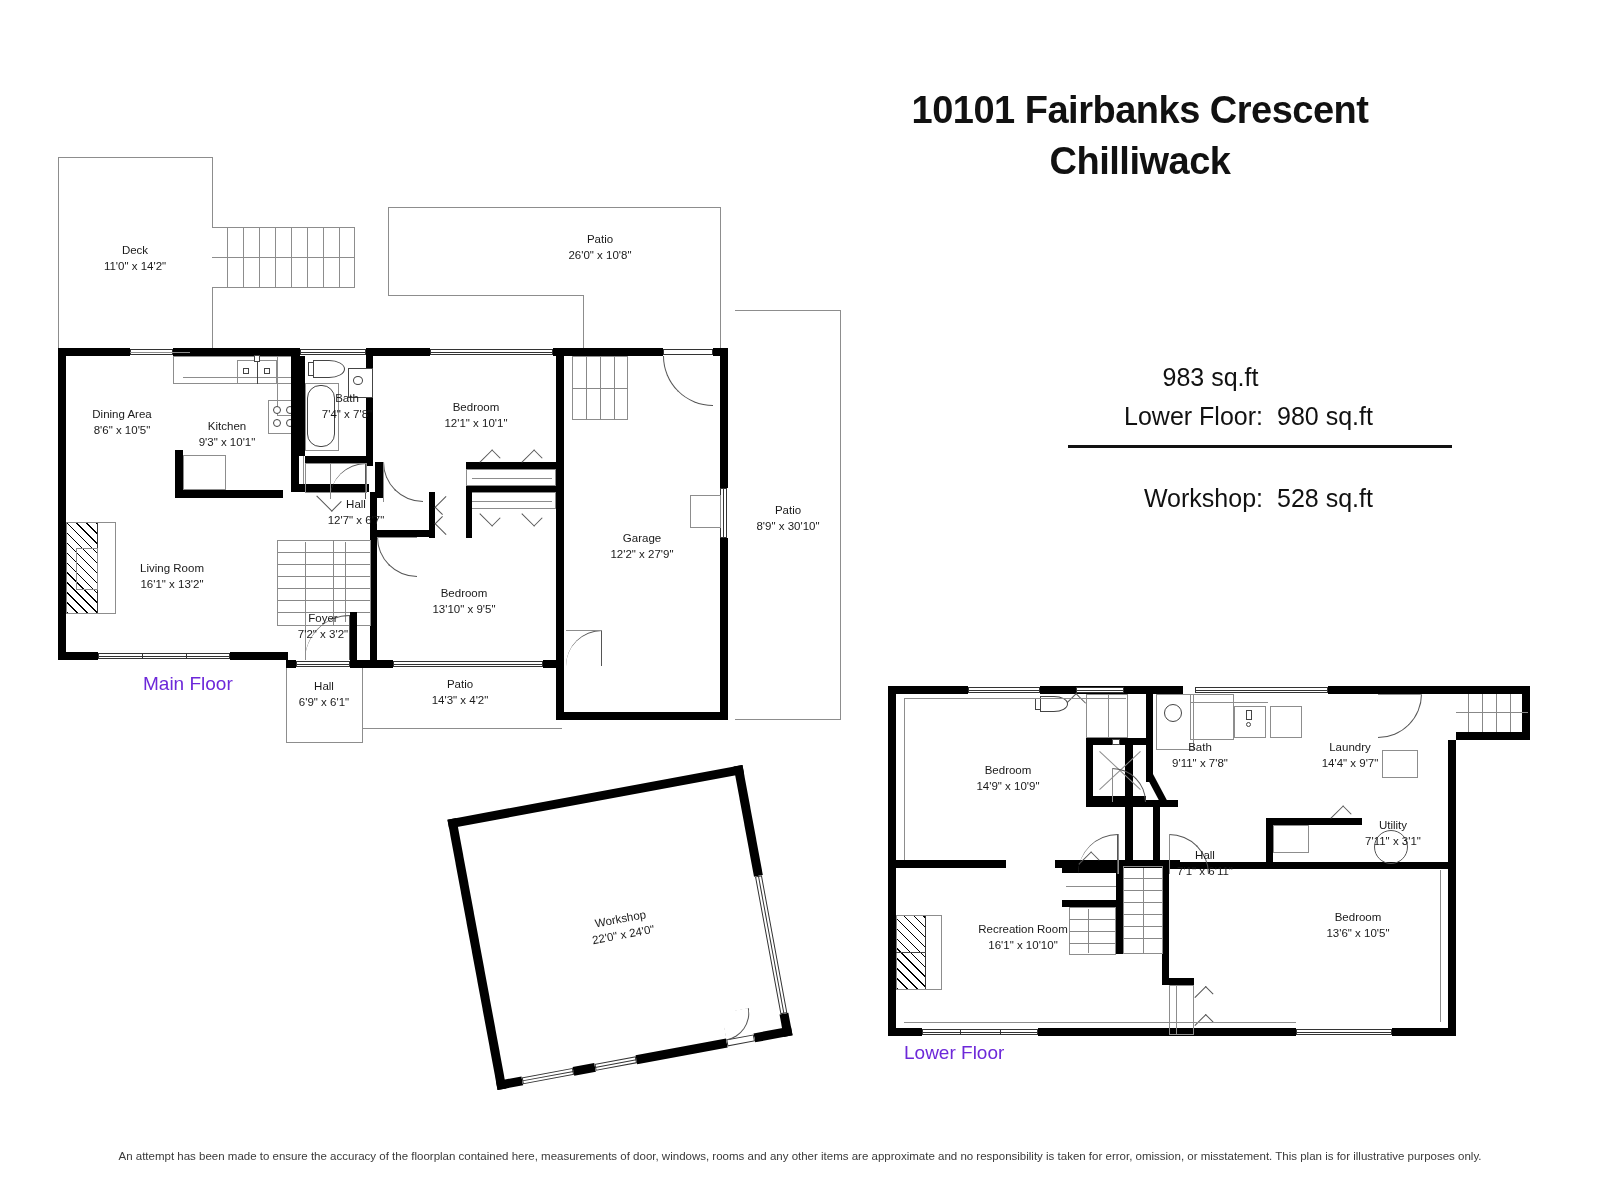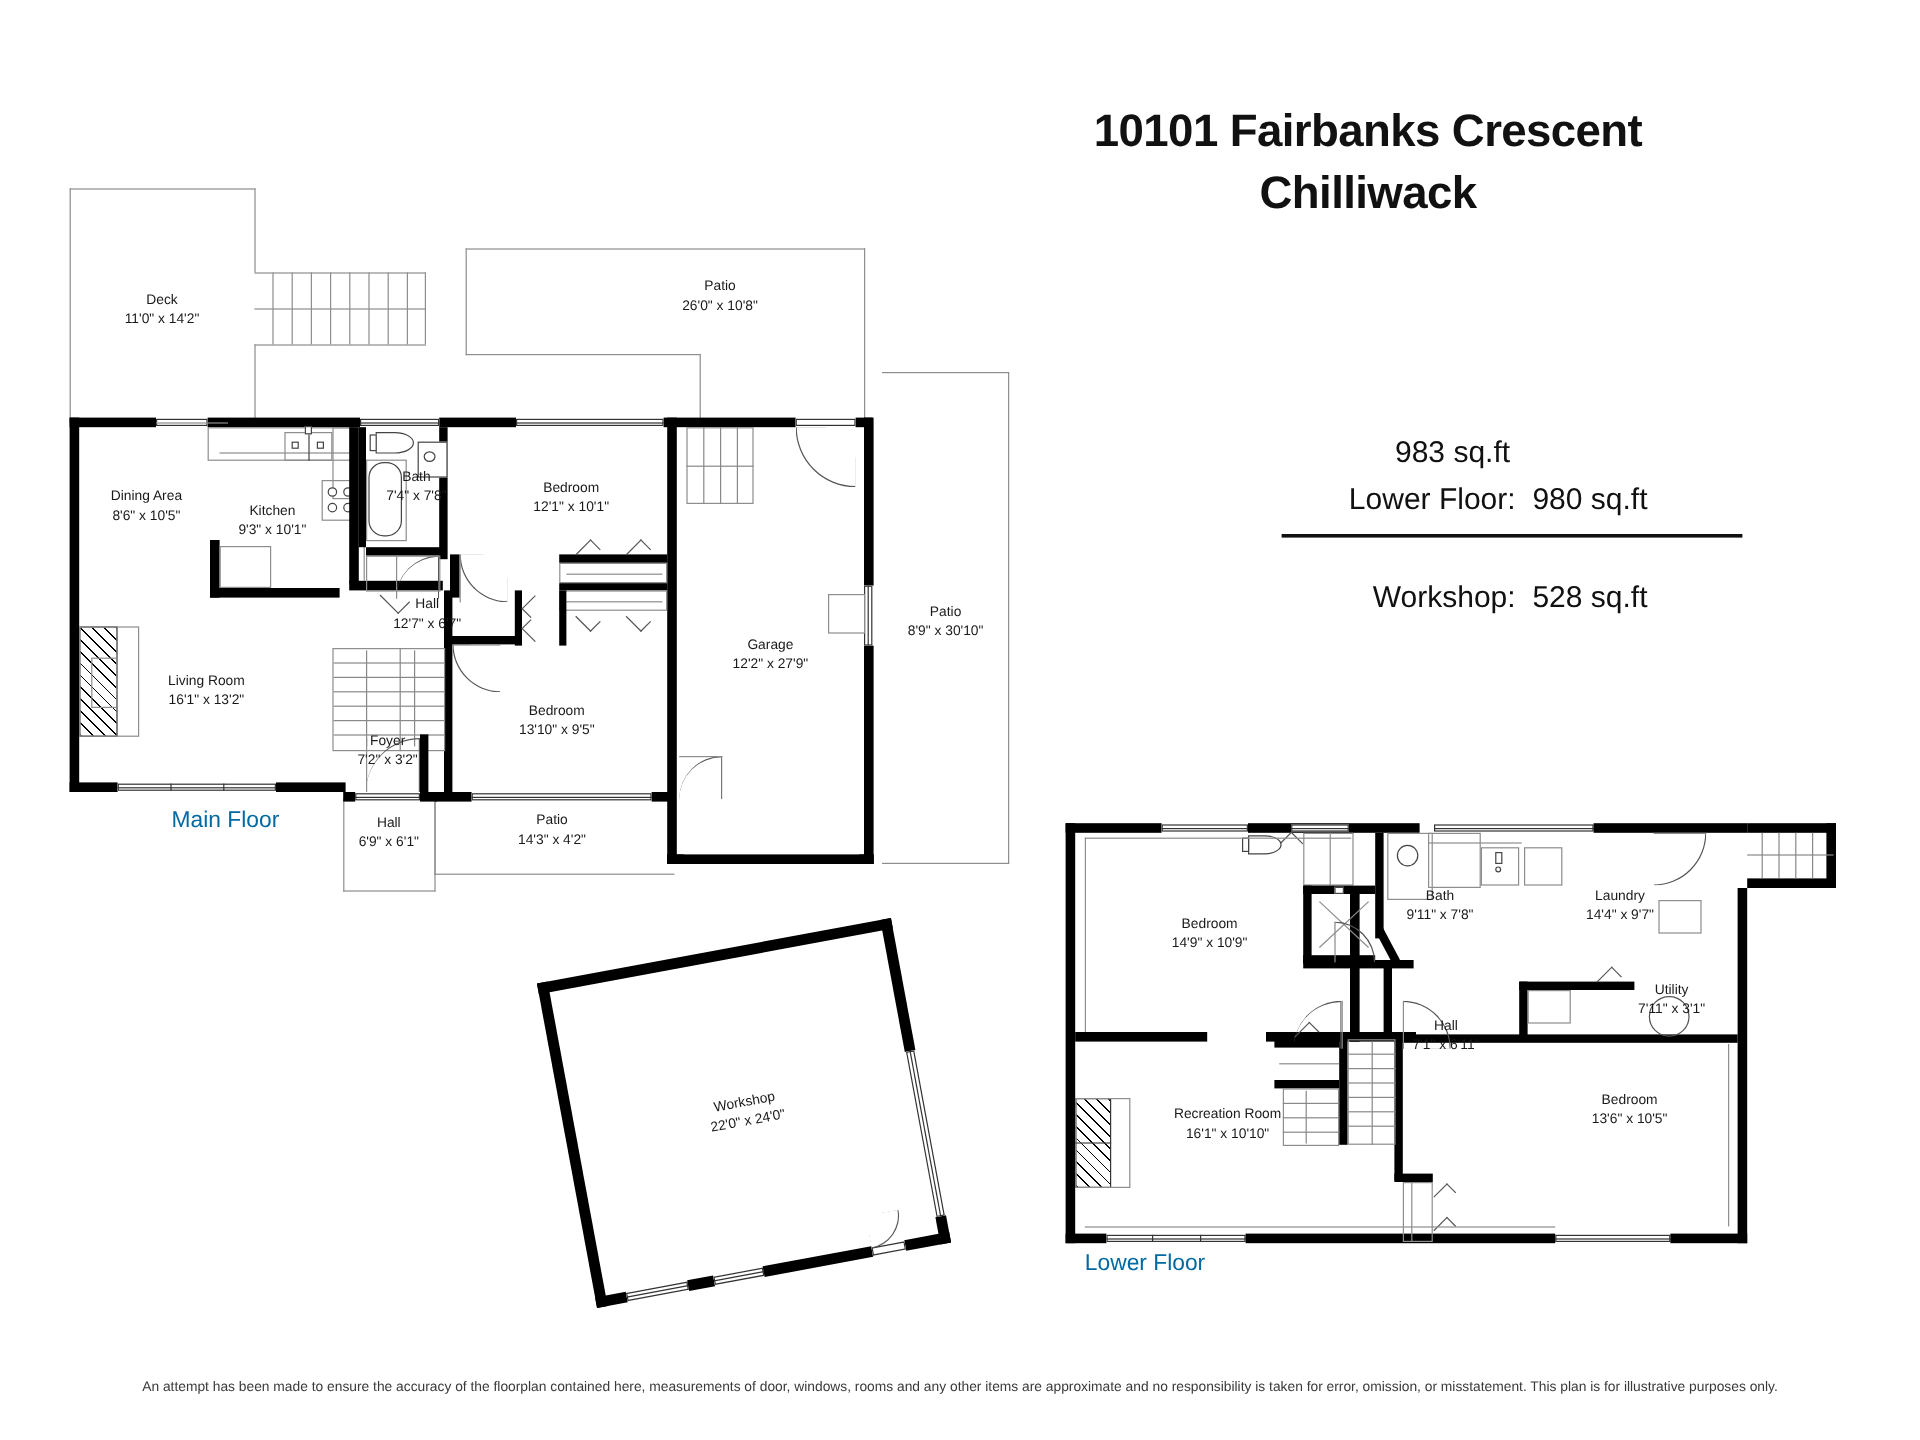--- a/index.html
+++ b/index.html
@@ -31,21 +31,21 @@
   .fixline{position:absolute;background:#444;}
   .arc{position:absolute;border:1px solid #555;box-sizing:border-box;background:transparent;}
   .stairline{position:absolute;background:#888;}
 
   
   .rlabel{position:absolute;text-align:center;color:#1a1a1a;line-height:1.35;white-space:nowrap;
           transform:translateX(-50%);}
   .rlabel .nm{font-size:11.5px;display:block;}
   .rlabel .dm{font-size:11.5px;display:block;}
 
-  .floorcap{position:absolute;font-size:19px;color:#0369a1;}
+  .floorcap{position:absolute;font-size:19px;color:#6d28d9;}
 
   
   .hatch{position:absolute;background:#fff;
      background-image:repeating-linear-gradient(45deg,#000 0 1px,transparent 1px 7px);
      border:1px solid #333;box-sizing:border-box;}
 
   
   #footer{left:0;top:1150px;width:1600px;text-align:center;font-size:11.5px;color:#3a3a3a;}
 
   

